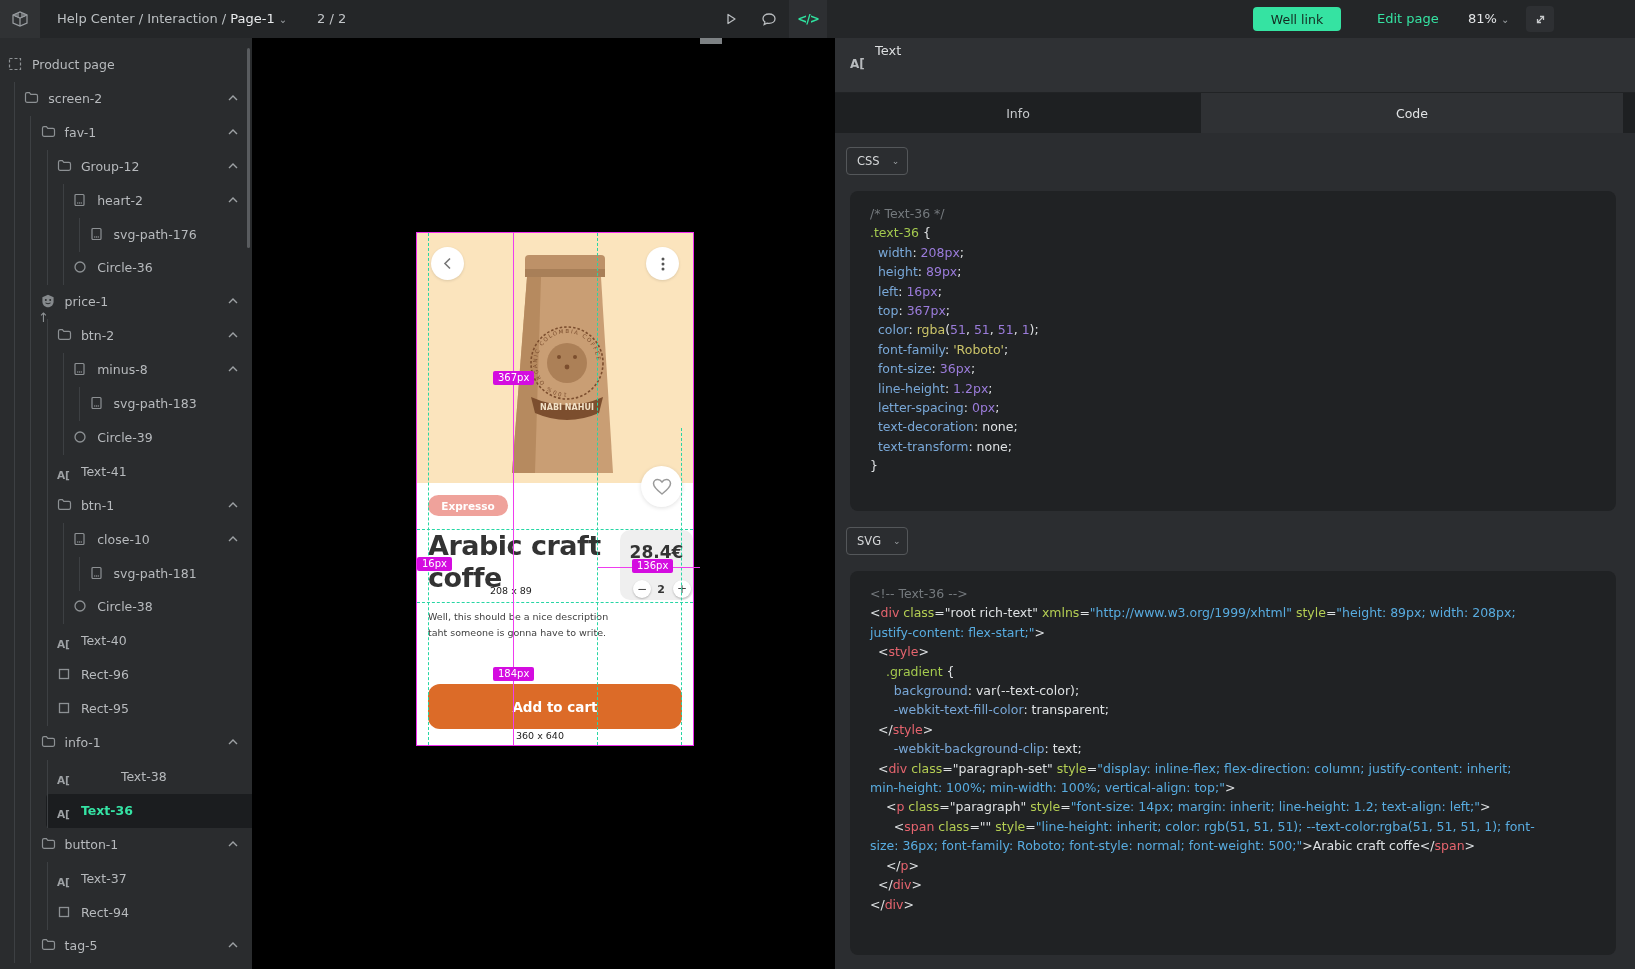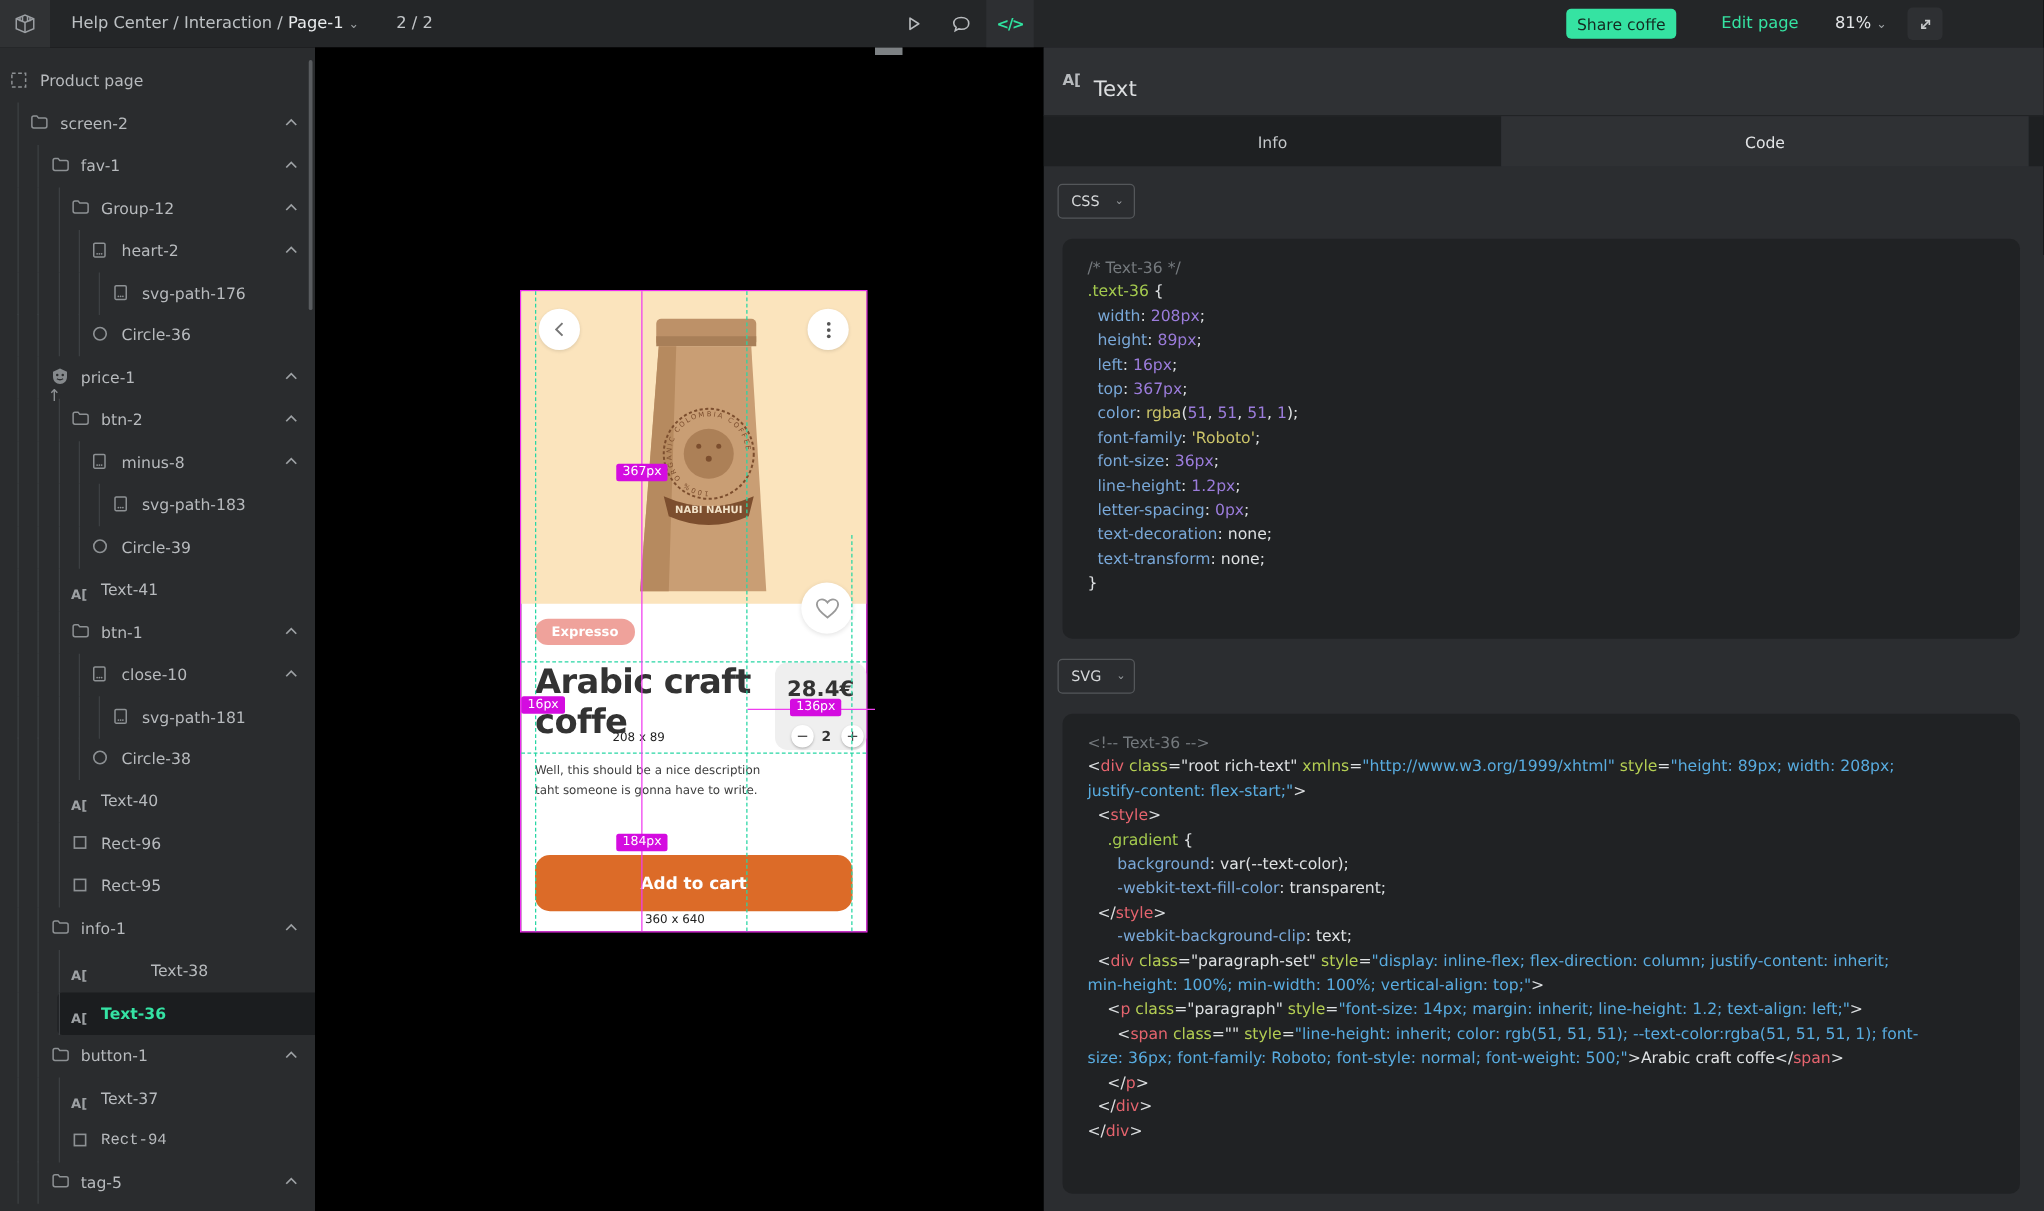--- a/index.html
+++ b/index.html
@@ -54,21 +54,21 @@
   #m-textsize { position:absolute; left:73px; top:352px; font-size:9.5px; color:#222; }
   .vguide { position:absolute; top:195px; height:512px; width:0; border-left:1px dashed #27d6a4; }
   #m-vline { position:absolute; left:261px; top:195px; width:1px; height:512px; background:#ef3def; }
   .hguide { position:absolute; left:165px; width:276px; height:0; border-top:1px dashed #27d6a4; }
   #m-hline { position:absolute; left:346px; top:529px; width:102px; height:1px; background:#ef3def; }
   .mlabel { position:absolute; background:#d40ce0; color:#fff; font-size:10px; padding:1px 5px 2px; border-radius:2px; white-space:nowrap; }
 
   
   #panel { position:absolute; left:835px; top:38px; width:800px; height:931px; background:#2b2d30; }
   #panel-head { position:absolute; left:0; top:0; width:800px; height:55px; background:#2f3134; border-bottom:1px solid #212325; }
-  #panel-title { position:absolute; left:40px; top:24px; color:#dddfe1; font-size:17px; }
+  #panel-title { position:absolute; left:40px; top:5px; color:#dddfe1; font-size:13px; }
   #panel-ticon { position:absolute; left:15px; top:19px; color:#b7babd; font-size:12px; font-weight:bold; }
   .tab { position:absolute; top:55px; height:40px; display:flex; align-items:center; justify-content:center; font-size:12.5px; }
   #tab-info { left:0; width:366px; background:#1e2022; color:#c6c9cc; }
   #tab-code { left:366px; width:422px; background:#2f3134; color:#e2e4e6; }
   #tab-gutter { position:absolute; left:788px; top:55px; width:12px; height:40px; background:#1e2022; }
   .sel-box { position:absolute; left:11px; width:62px; height:28px; border:1px solid #54575a; border-radius:4px; background:transparent; color:#d6d8da; font-size:11.5px; display:flex; align-items:center; padding-left:10px; }
   .sel-box .schev { margin-left:12px; color:#9da1a4; font-size:9px; }
   #css-select { top:109px; }
   #svg-select { top:489px; }
   .codebox { position:absolute; left:15px; width:766px; background:#202224; border-radius:8px; padding:13px 0 0 20px; overflow:hidden; }
@@ -111,21 +111,21 @@
     </span>
     <span class="tb-icon" style="left:756px">
       <svg width="16" height="15" viewBox="0 0 16 15" fill="none" stroke="#b9bcbf" stroke-width="1.3">
           <path d="M8 2 C11.6 2 14 4 14 6.7 C14 9.4 11.6 11.4 8 11.4 C7.3 11.4 6.6 11.3 6 11.1 L3.2 12.6 L3.9 9.9 C2.7 9 2 7.9 2 6.7 C2 4 4.4 2 8 2 Z"></path>
         </svg>
     </span>
     <div id="code-tile">
         <span>&lt;/&gt;</span>
       </div>
 
-    <button id="share-btn">Share coffe</button>
+    <button id="share-btn">Well link</button>
     <span id="edit-link">Edit page</span>
     <span id="zoom-ctrl"><span>81%</span> <span style="font-size:10px;color:#9da1a4">⌄</span></span>
     <div id="expand-tile">
       <span>
         <svg width="13" height="13" viewBox="0 0 13 13" fill="none" stroke="#c8cacc" stroke-width="1.3">
             <path d="M3.5 9.5 L9.5 3.5"></path>
             <path d="M6 3.5 H9.5 V7"></path>
             <path d="M7 9.5 H3.5 V6"></path>
           </svg>
       </span>
@@ -471,21 +471,21 @@
         </div>
         <div class="tree-row" style="top: 857.5px;">
           <div class="gline" style="left: 14px;"></div>
           <div class="gline" style="left: 30.3px;"></div>
           <div class="gline" style="left: 46.6px;"></div>
           <span class="ric" style="left: 56.9px;">
             <svg width="14" height="14" viewBox="0 0 14 14" fill="none" stroke="#8d9194" stroke-width="1.3">
               <rect x="2.5" y="2.5" width="9" height="9"></rect>
             </svg>
           </span>
-          <span class="rowlab" style="left: 80.9px; font-family: Liberation Mono, monospace;">Rect-94</span>
+          <span class="rowlab" style="left: 80.9px;">Rect-94</span>
         </div>
         <div class="tree-row" style="top: 891.4px;">
           <div class="gline" style="left: 14px;"></div>
           <div class="gline" style="left: 30.3px;"></div>
           <span class="ric" style="left: 40.6px;">
             <svg width="15" height="13" viewBox="0 0 15 13" fill="none" stroke="#8d9194" stroke-width="1.2">
               <path d="M1.5 3.2 C1.5 2.2 2.1 1.7 3 1.7 H5.4 L6.8 3.4 H12 C13 3.4 13.5 4 13.5 4.9 V9.8 C13.5 10.8 13 11.3 12 11.3 H3 C2.1 11.3 1.5 10.8 1.5 9.8 Z"></path>
             </svg>
           </span>
           <span class="rowlab" style="left: 64.6px;">tag-5</span>

